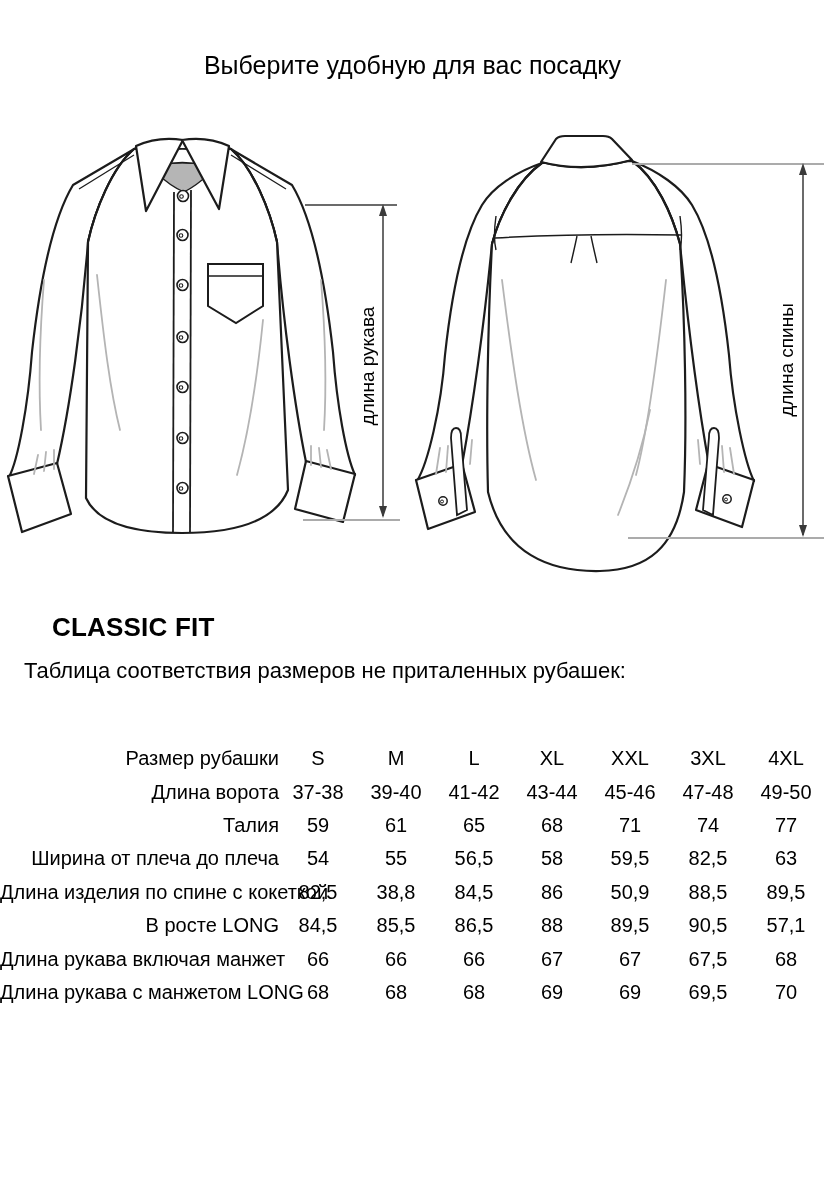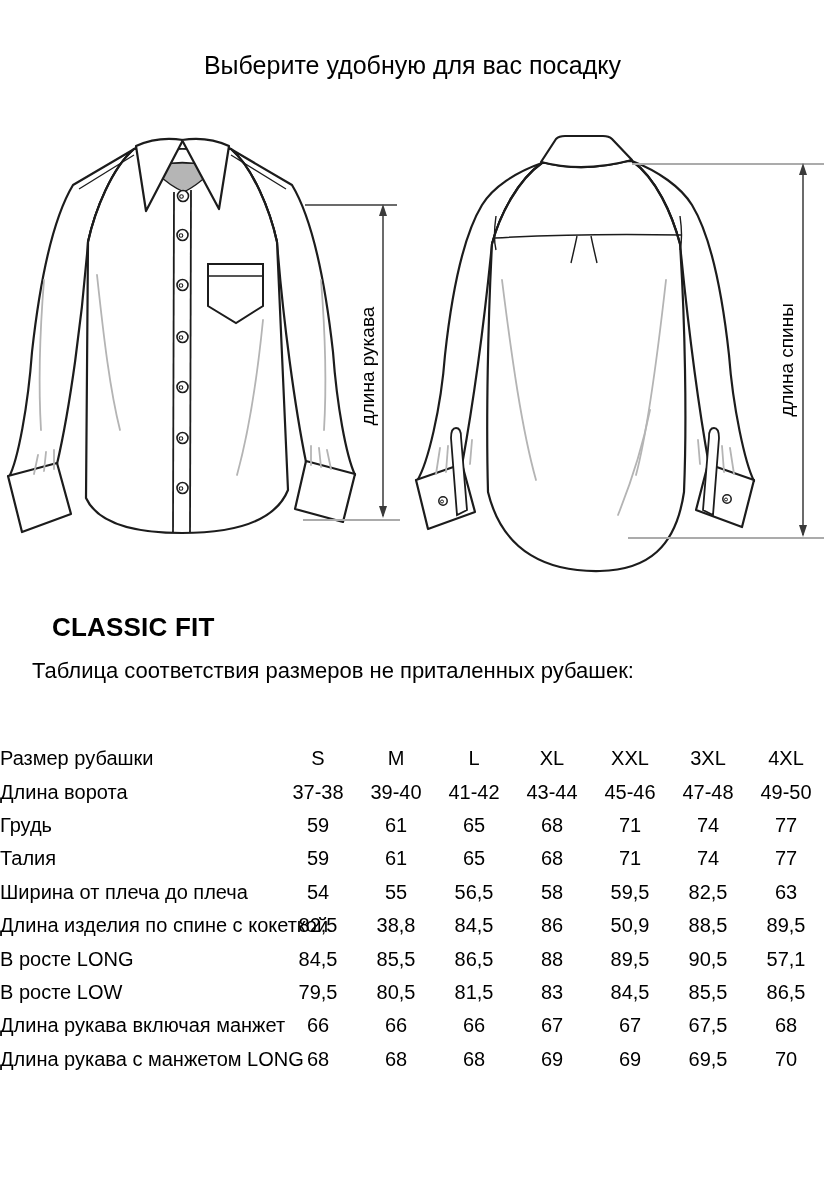--- a/index.html
+++ b/index.html
@@ -18,27 +18,27 @@
     position:absolute;width:120px;height:22px;line-height:22px;text-align:center;
     font-size:19px;transform:rotate(-90deg);white-space:nowrap;
   }
   #front-dim-label{left:308px;top:355px;}
   #back-dim-label{left:727px;top:349px;}
   .fit-heading{
     position:absolute;top:612px;left:14px;font-size:26px;font-weight:bold;
     letter-spacing:.2px;
     margin-left:38px;
   }
-  .caption{position:absolute;top:658px;left:32px;font-size:22px;}
+  .caption{position:absolute;top:658px;left:24px;font-size:22px;}
   table.sizes{
     position:absolute;top:742px;left:0;width:825px;
     border-collapse:collapse;table-layout:fixed;font-size:20px;
   }
   table.sizes td{height:33.4px;padding:0;white-space:nowrap;overflow:visible;vertical-align:middle;}
-  td.lbl{padding-left:14px;text-align:left;}
+  td.lbl{padding-left:14px;text-align:right;}
   td.val{text-align:center;}
 </style>
 </head>
 <body>
 
 <div class="page">
 
   <div class="title">Выберите удобную для вас посадку</div>
 
   <svg id="front-svg" class="figure-svg" width="400" height="450" viewBox="0 0 400 450">
@@ -185,30 +185,20 @@
           <td class="lbl">Длина ворота</td>
           <td class="val">37-38</td>
           <td class="val">39-40</td>
           <td class="val">41-42</td>
           <td class="val">43-44</td>
           <td class="val">45-46</td>
           <td class="val">47-48</td>
           <td class="val">49-50</td>
         </tr>
         <tr>
-          <td class="lbl">Грудь</td>
-          <td class="val">59</td>
-          <td class="val">61</td>
-          <td class="val">65</td>
-          <td class="val">68</td>
-          <td class="val">71</td>
-          <td class="val">74</td>
-          <td class="val">77</td>
-        </tr>
-        <tr>
           <td class="lbl">Талия</td>
           <td class="val">59</td>
           <td class="val">61</td>
           <td class="val">65</td>
           <td class="val">68</td>
           <td class="val">71</td>
           <td class="val">74</td>
           <td class="val">77</td>
         </tr>
         <tr>
@@ -235,30 +225,20 @@
           <td class="lbl">В росте LONG</td>
           <td class="val">84,5</td>
           <td class="val">85,5</td>
           <td class="val">86,5</td>
           <td class="val">88</td>
           <td class="val">89,5</td>
           <td class="val">90,5</td>
           <td class="val">57,1</td>
         </tr>
         <tr>
-          <td class="lbl">В росте LOW</td>
-          <td class="val">79,5</td>
-          <td class="val">80,5</td>
-          <td class="val">81,5</td>
-          <td class="val">83</td>
-          <td class="val">84,5</td>
-          <td class="val">85,5</td>
-          <td class="val">86,5</td>
-        </tr>
-        <tr>
           <td class="lbl">Длина рукава включая манжет</td>
           <td class="val">66</td>
           <td class="val">66</td>
           <td class="val">66</td>
           <td class="val">67</td>
           <td class="val">67</td>
           <td class="val">67,5</td>
           <td class="val">68</td>
         </tr>
         <tr>

